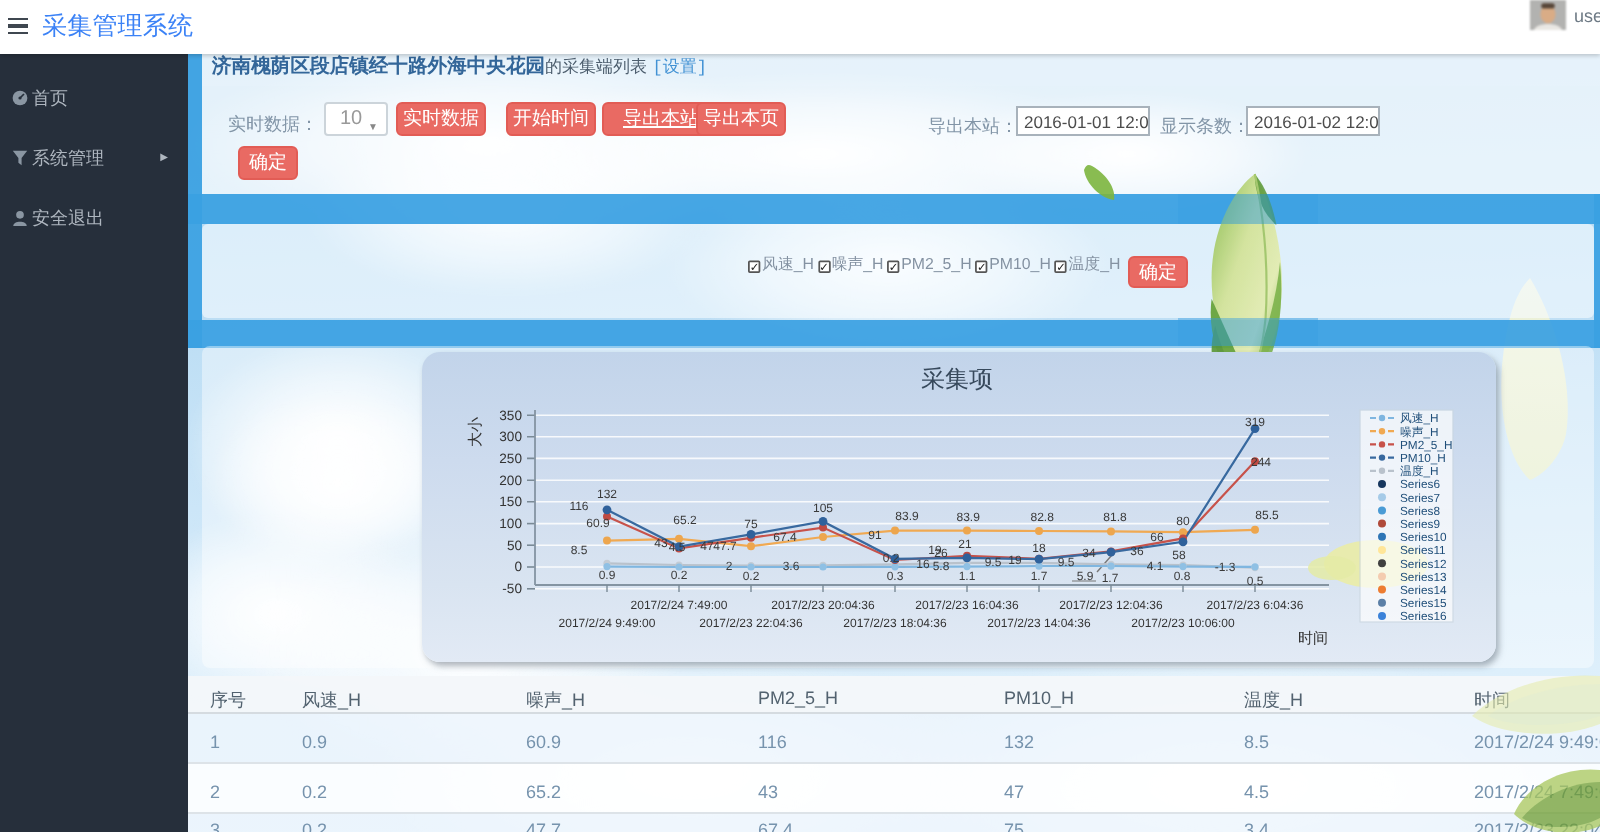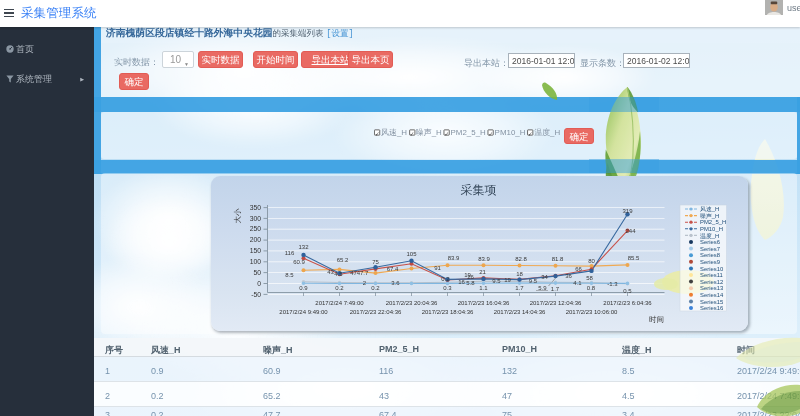--- a/index.html
+++ b/index.html
@@ -39,21 +39,21 @@
 #ckrow { position:absolute; left:273px; top:14px; font-size:9px; color:#8492a2; white-space:nowrap; transform:scale(0.88); transform-origin:0 50%; }
 .cb { margin-right:2px; }
 .bx { display:inline-block; width:7px; height:7px; border:1px solid #555; background:#fff; color:#222; font-size:6.5px; line-height:7px; text-align:center; vertical-align:-1px; margin-right:1px; border-radius:1px; }
 #ckbtn { left:463px; top:16px; width:30px; height:16px; position:absolute; }
 #chartpanel { position:absolute; left:101px; top:172.5px; width:696px; height:161px; background:rgba(255,255,255,0.42); border-radius:4px; z-index:6; }
 #chartbox { position:absolute; left:210.5px; top:175.5px; width:537.5px; height:155px; border-radius:9px; overflow:hidden;
   box-shadow:1.5px 2px 3px rgba(105,118,132,0.55); z-index:8; }
 #table { position:absolute; left:94px; top:338px; width:706px; height:78px; z-index:6; font-size:9px; }
 #thead { position:absolute; left:0; top:0; width:706px; height:19px; background:rgba(243,247,250,0.95);
   border-bottom:1px solid #d5dbe0; color:#52626f; }
-#thead span { position:absolute; top:5.5px; font-weight:bold; }
+#thead span { position:absolute; top:5.5px; font-weight:normal; }
 .trow { position:absolute; left:0; width:706px; height:25px; border-bottom:1px solid #dde3e8; color:#7693ad; }
 .trow span { position:absolute; top:9px; white-space:nowrap; }
 .r1 { top:19px; background:rgba(237,245,252,0.78); }
 .r2 { top:44px; background:rgba(255,255,255,0.82); }
 .r3 { top:69px; background:rgba(237,245,252,0.78); height:9px; border-bottom:none; }
 </style></head>
 <body>
 <div id="stage">
 <div id="sky">
 <div class="cl" style="left:0px;top:140px;width:150px;height:110px;"></div>
@@ -409,13 +409,20 @@
         <span class="ar">▶</span>
       </div>
  <div class="mi" style="top:8px;">
         <svg class="ic" viewBox="0 0 10 10">
           <circle cx="5" cy="5" r="4.6" fill="#8a96a2"></circle>
           <path d="M5 5 L7.5 2.5" stroke="#262f3b" stroke-width="1.1"></path>
           <circle cx="5" cy="5" r="1" fill="#262f3b"></circle>
         </svg>
         <span class="tx">首页</span>
       </div>
+ <div class="mi" style="top:67.5px;">
+        <svg class="ic" viewBox="0 0 10 10">
+          <circle cx="5" cy="3" r="2.4" fill="#8a96a2"></circle>
+          <path d="M0.8 10 C0.8 6.5 9.2 6.5 9.2 10 Z" fill="#8a96a2"></path>
+        </svg>
+        <span class="tx">安全退出</span>
+      </div>
 </div>
 </div>
 </body></html>

